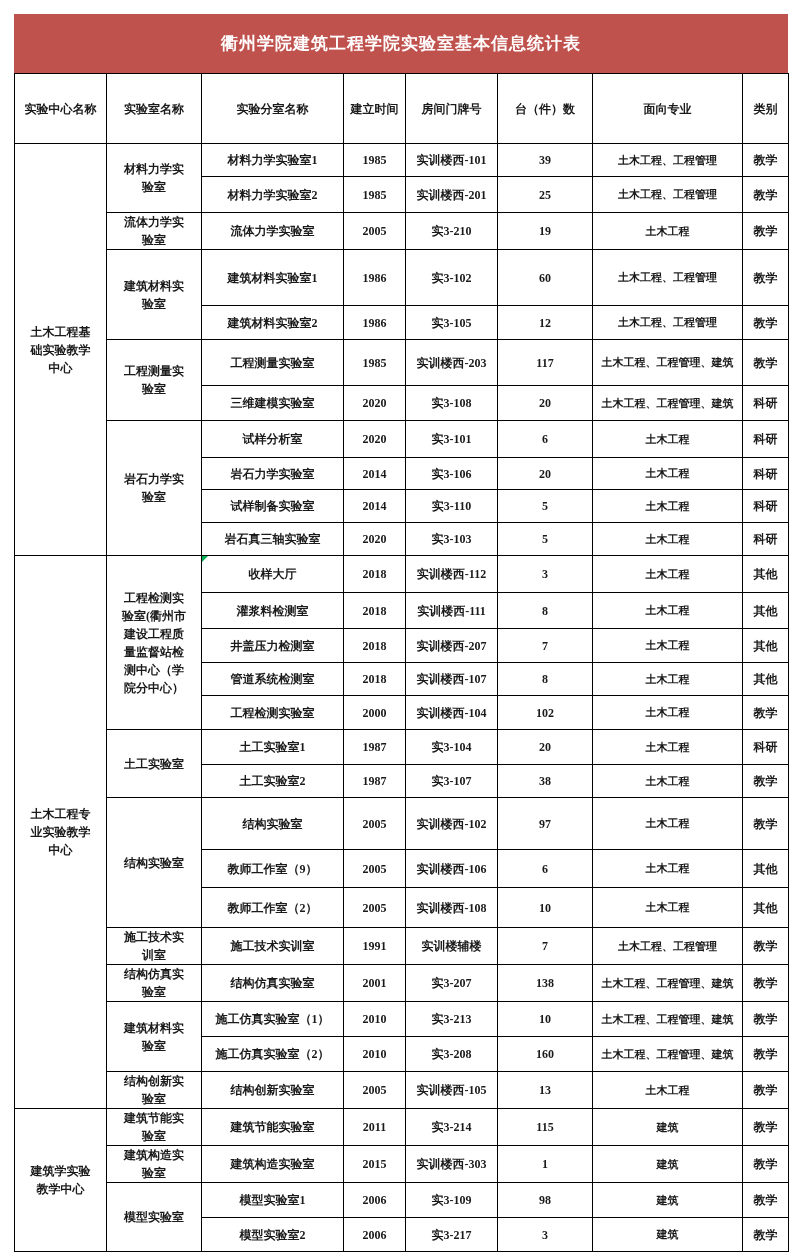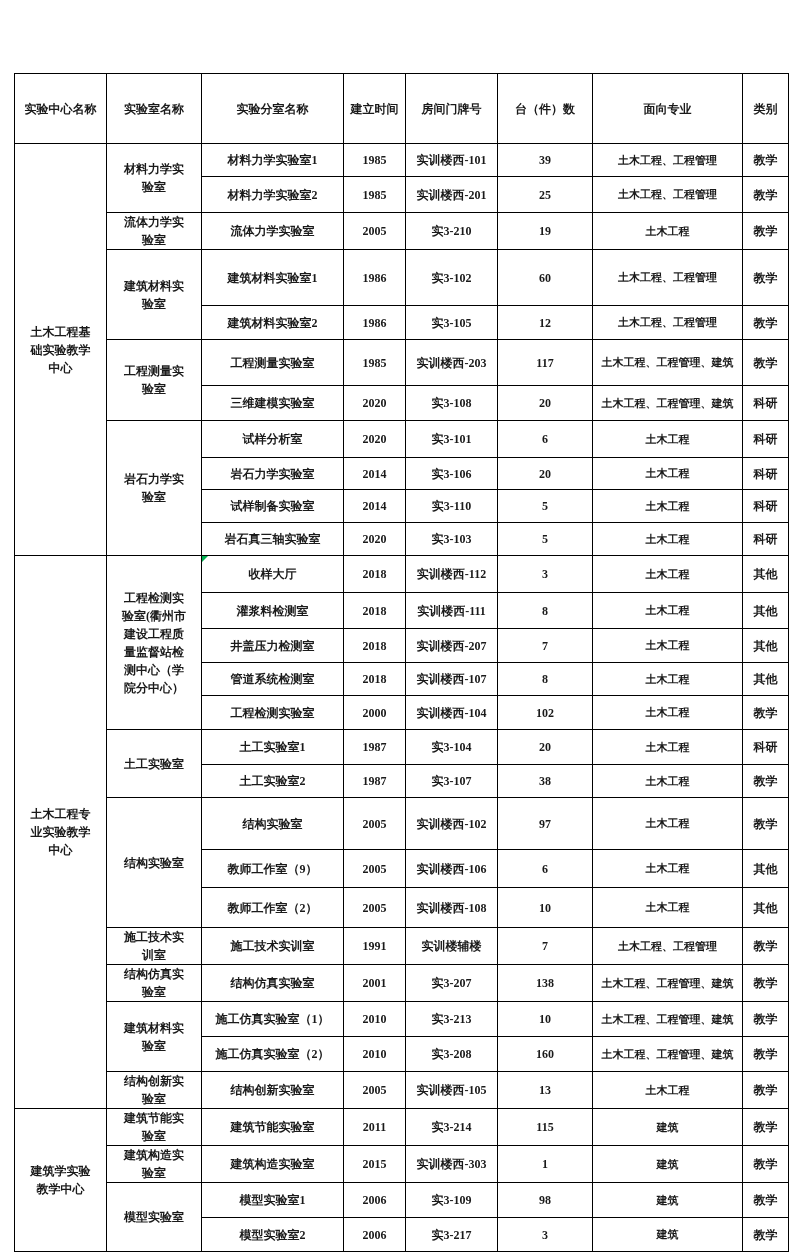--- a/index.html
+++ b/index.html
@@ -65,20 +65,23 @@
     width: 0;
     height: 0;
     border-top: 6px solid #00B050;
     border-right: 6px solid transparent;
   }
 </style>
 </head>
 <body>
 
 <div id="page">
+  <div id="title-bar" style="background: rgb(192, 82, 78); color: rgb(255, 255, 255);">
+    <span>衢州学院建筑工程学院实验室基本信息统计表</span>
+  </div>
 
   <table id="main-table">
     <colgroup>
       <col style="width:92px">
       <col style="width:95px">
       <col style="width:142px">
       <col style="width:62px">
       <col style="width:92px">
       <col style="width:95px">
       <col style="width:150px">

